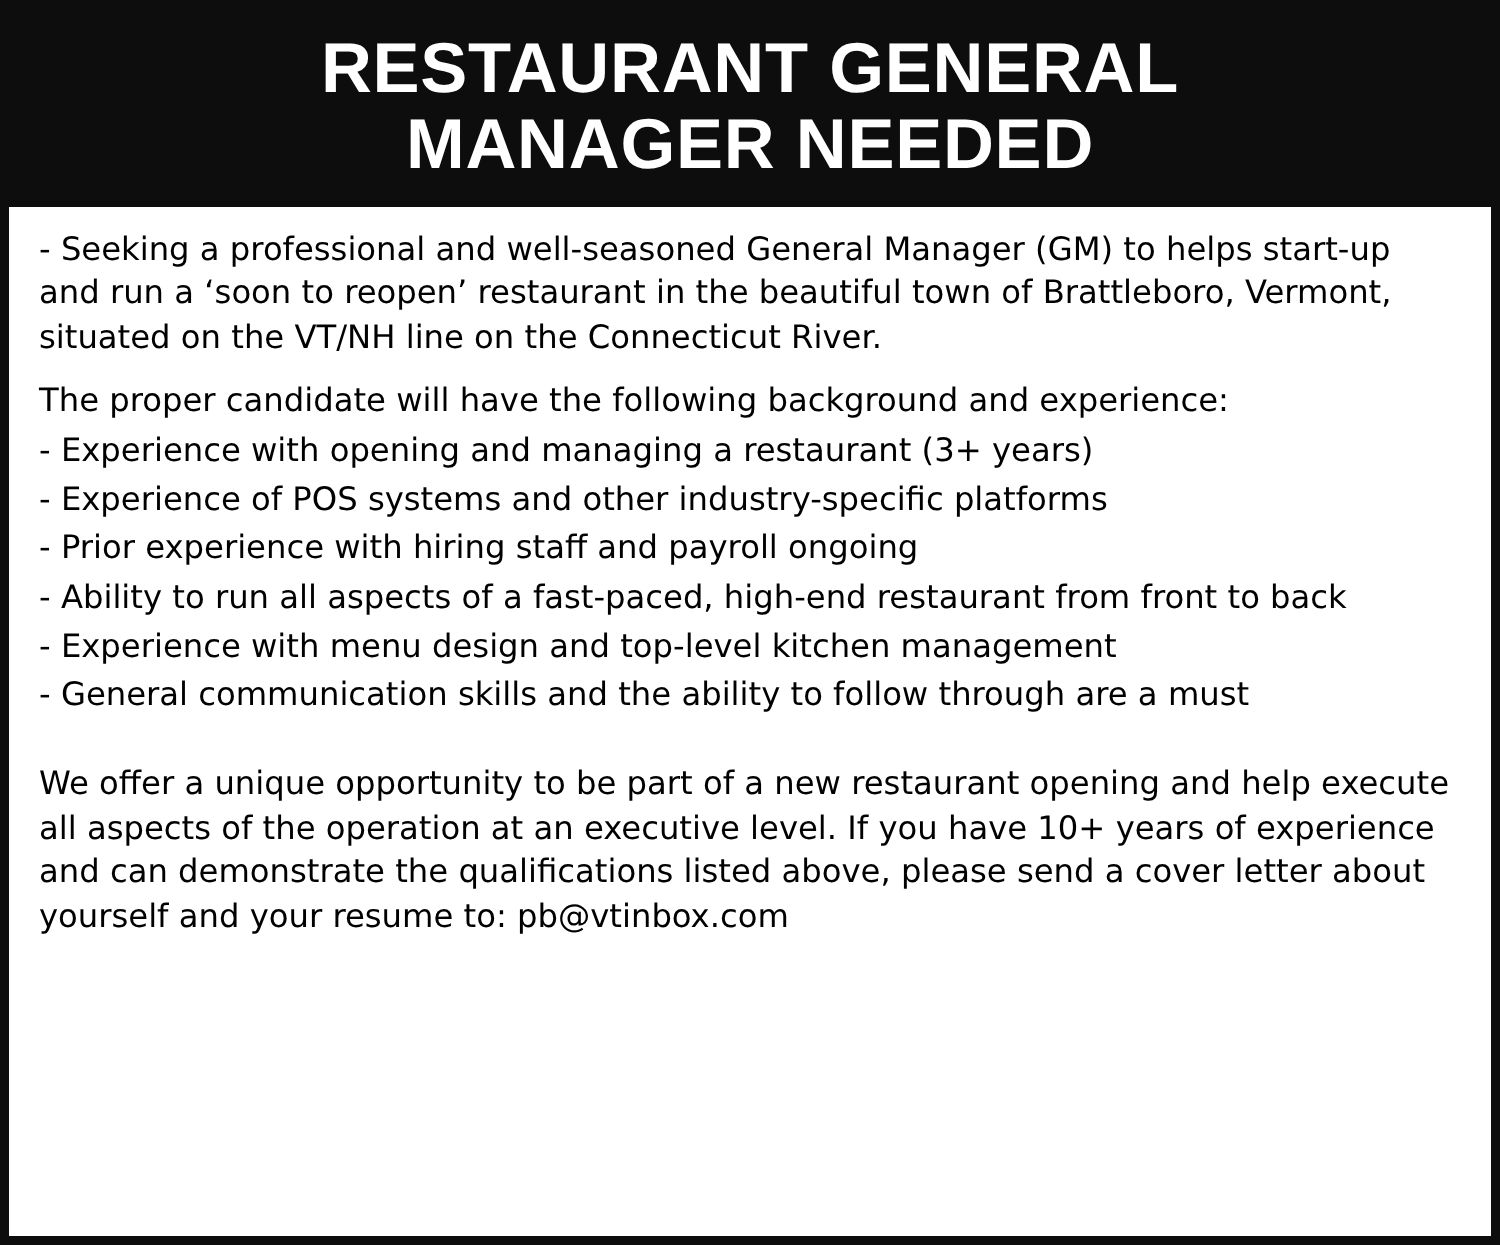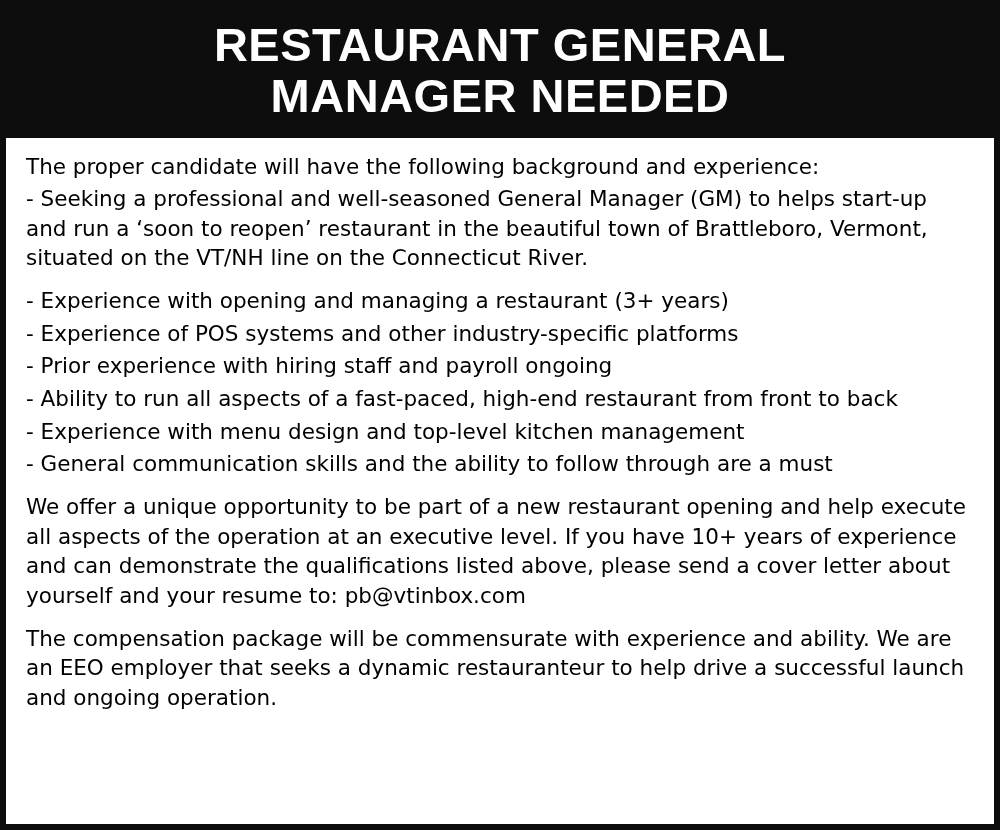--- a/index.html
+++ b/index.html
@@ -57,21 +57,21 @@
     font-size: 21.5px;
     line-height: 1.38;
   }
   .para {
     margin: 0 0 13px 0;
   }
   .para.tight {
     margin: 0 0 3px 0;
   }
   .bullets {
-    margin: 0 0 13px 0;
+    margin: 0 0 29px 0;
   }
   .bullet {
     margin: 0 0 3px 0;
     white-space: nowrap;
   }
   .email {
   }
   .last {
     margin-bottom: 0;
   }
@@ -82,32 +82,31 @@
 <div class="ad">
   <div class="ad-inner">
 
     <div class="headline">
       <span class="ln">RESTAURANT GENERAL</span>
       <span class="ln">MANAGER NEEDED</span>
     </div>
 
     <div class="body-box">
 
+      <p class="para">- Seeking a professional and well-seasoned General Manager (GM) to helps start-up and run a ‘soon to reopen’ restaurant in the beautiful town of Brattleboro, Vermont, situated on the VT/NH line on the Connecticut River.</p>
+
       <p class="para tight">The proper candidate will have the following background and experience:</p>
-
-      <p class="para">- Seeking a professional and well-seasoned General Manager (GM) to helps start-up and run a ‘soon to reopen’ restaurant in the beautiful town of Brattleboro, Vermont, situated on the VT/NH line on the Connecticut River.</p>
 
       <div class="bullets">
         <div class="bullet">- Experience with opening and managing a restaurant (3+ years)</div>
         <div class="bullet">- Experience of POS systems and other industry-specific platforms</div>
         <div class="bullet">- Prior experience with hiring staff and payroll ongoing</div>
         <div class="bullet">- Ability to run all aspects of a fast-paced, high-end restaurant from front to back</div>
         <div class="bullet">- Experience with menu design and top-level kitchen management</div>
         <div class="bullet">- General communication skills and the ability to follow through are a must</div>
       </div>
 
       <p class="para"><span>We offer a unique opportunity to be part of a new restaurant opening and help execute all aspects of the operation at an executive level. If you have 10+ years of experience and can demonstrate the qualifications listed above, please send a cover letter about yourself and your resume to: </span><span class="email">pb@vtinbox.com</span></p>
 
-      <p class="para last">The compensation package will be commensurate with experience and ability. We are an EEO employer that seeks a dynamic restauranteur to help drive a successful launch and ongoing operation.</p>
 
     </div>
   </div>
 </div>
 
 </body></html>

